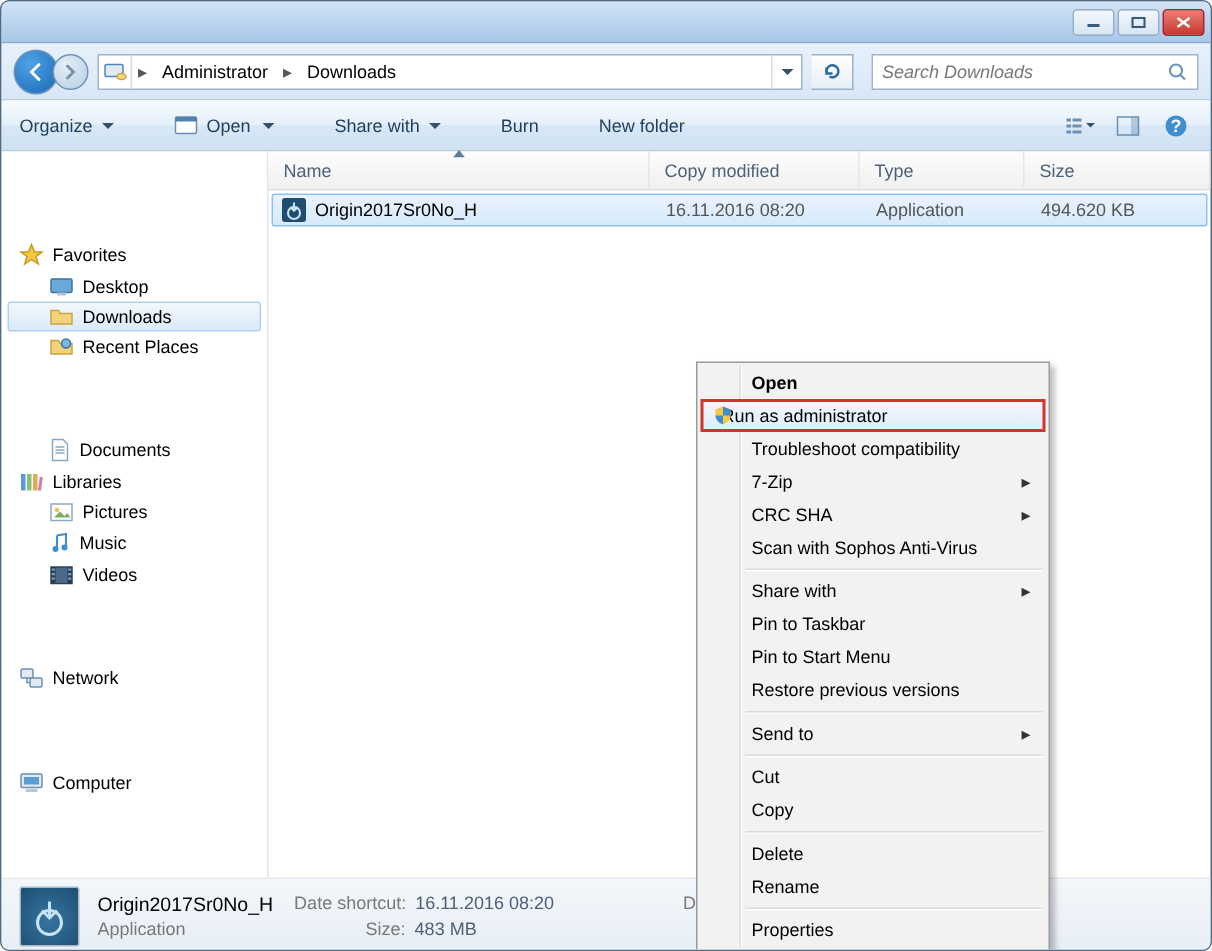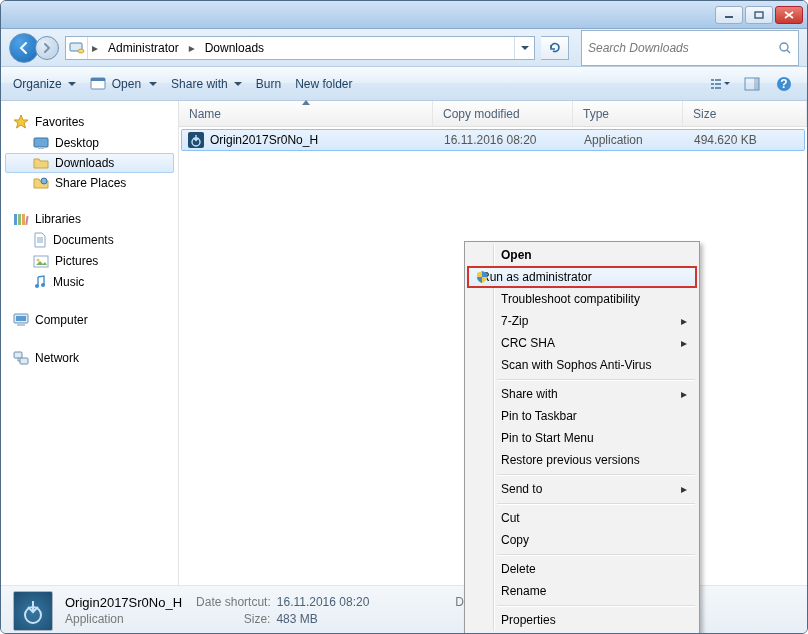--- a/index.html
+++ b/index.html
@@ -12,29 +12,29 @@
 .navbtns { display: flex; align-items: center; gap: 0; }
 .navback, .navfwd { border: 1px solid #6f94b9; border-radius: 50%; display: flex; align-items: center; justify-content: center; }
 .navback { width: 30px; height: 30px; background: radial-gradient(circle at 35% 30%, #4fa2e6, #1769b5); }
 .navfwd { width: 24px; height: 24px; margin-left: -4px; background: radial-gradient(circle at 35% 30%, #e4eef7, #b8cee2); }
 .breadcrumb { flex: 1; height: 24px; background: #fff; border: 1px solid #9bb4cd; display: flex; align-items: center; }
 .crumb-fav { width: 22px; display: flex; align-items: center; justify-content: center; border-right: 1px solid #d2dfeb; height: 100%; }
 .crumb { padding: 0 6px; height: 100%; display: flex; align-items: center; }
 .crumb-arrow { width: 14px; display: flex; align-items: center; justify-content: center; color: #555; height: 100%; }
 .bc-drop { width: 20px; border-left: 1px solid #d2dfeb; height: 100%; display: flex; align-items: center; justify-content: center; }
 .refresh { width: 28px; height: 24px; border: 1px solid #9bb4cd; border-left: none; display: flex; align-items: center; justify-content: center; background: linear-gradient(#fefefe, #e7eef6); }
-.search { width: 218px; height: 36px; border: 1px solid #9bb4cd; display: flex; align-items: center; padding: 0 6px; margin-left: 6px; color: #787878; font-style: italic; background: #fff; }
-.toolbar { height: 34px; background: linear-gradient(#f7fbff, #e4effa 50%, #d9e8f7 50%, #cfe1f3); display: flex; align-items: center; padding: 0 12px; gap: 14px; border-bottom: 1px solid #b7cce0; }
+.search { width: 218px; height: 24px; border: 1px solid #9bb4cd; display: flex; align-items: center; padding: 0 6px; margin-left: 6px; color: #787878; font-style: italic; background: #fff; }
+.toolbar { height: 34px; background: linear-gradient(#f7fbff, #e4effa 50%, #d9e8f7 50%, #cfe1f3); display: flex; align-items: center; padding: 0 12px; gap: 40px; border-bottom: 1px solid #b7cce0; }
 .tb-item { color: #1d3e5c; display: flex; align-items: center; gap: 6px; }
 .tb-spacer { flex: 1; }
 .tb-right { display: flex; align-items: center; gap: 10px; }
 .tb-iconbtn { width: 22px; height: 20px; display: flex; align-items: center; justify-content: center; }
 .main { display: flex; height: 484px; }
 .sidebar { width: 178px; border-right: 1px solid #e3e3e3; padding: 10px 4px; background: #fff; }
-.sb-group { margin-bottom: 16px; }
+.sb-group { margin-bottom: 16px; margin-top: 48px; }
 .sb-item { display: flex; align-items: center; gap: 6px; padding: 3px 6px 3px 12px; border-radius: 2px; color: #000; }
 .sb-item.indent { padding-left: 28px; }
 .sb-item.top { padding-left: 8px; }
 .sb-item.selected { background: linear-gradient(#f1f7fd, #dbebfa); border: 1px solid #aed1f1; padding: 2px 5px 2px 27px; }
 .content { flex: 1; position: relative; }
 .cols { display: flex; height: 26px; background: linear-gradient(#fdfdfd, #f0f0f0); border-bottom: 1px solid #e0e0e0; color: #4d6279; }
 .col { border-right: 1px solid #e6e6e6; display: flex; align-items: center; padding-left: 10px; font-size: 12px; }
 .col.name { width: 254px; position: relative; }
 .col.date { width: 140px; }
 .col.type { width: 110px; }
@@ -195,75 +195,89 @@
           <svg width="16" height="14">
             <path d="M1 3 L6 3 L7 5 L15 5 L15 12 L1 12 Z" fill="#f3d27a" stroke="#c5a642"></path>
           </svg>
           <span>Downloads</span>
         </div>
       <div class="sb-item indent">
           <svg width="16" height="14">
             <path d="M1 3 L6 3 L7 5 L15 5 L15 12 L1 12 Z" fill="#f3d27a" stroke="#c5a642"></path>
             <circle cx="11" cy="5" r="3" fill="#7db8e5" stroke="#3b72a0"></circle>
           </svg>
-          <span>Share Places</span>
+          <span>Recent Places</span>
         </div>
     </div>
     <div class="sb-group">
+      <div class="sb-item indent">
+          <svg width="14" height="16">
+            <path d="M2 1 L9 1 L12 4 L12 15 L2 15 Z" fill="#fefefe" stroke="#8aa9c9"></path>
+            <path d="M4 6 L10 6 M4 8 L10 8 M4 10 L10 10" stroke="#8aa9c9"></path>
+          </svg>
+          <span>Documents</span>
+        </div>
       <div class="sb-item top">
           <svg width="16" height="14">
             <rect x="1" y="2" width="3" height="11" fill="#5a9bd4"></rect>
             <rect x="5" y="2" width="3" height="11" fill="#8bc078"></rect>
             <rect x="9" y="2" width="3" height="11" fill="#e5a956"></rect>
             <rect x="13" y="4" width="2" height="9" fill="#c97fa7" transform="rotate(8 14 8)"></rect>
           </svg>
           <span>Libraries</span>
         </div>
       <div class="sb-item indent">
-          <svg width="14" height="16">
-            <path d="M2 1 L9 1 L12 4 L12 15 L2 15 Z" fill="#fefefe" stroke="#8aa9c9"></path>
-            <path d="M4 6 L10 6 M4 8 L10 8 M4 10 L10 10" stroke="#8aa9c9"></path>
-          </svg>
-          <span>Documents</span>
-        </div>
-      <div class="sb-item indent">
           <svg width="16" height="14">
             <rect x="1" y="2" width="14" height="11" fill="#fff" stroke="#8aa9c9"></rect>
             <circle cx="5" cy="6" r="1.5" fill="#f1c14c"></circle>
             <path d="M3 11 L7 7 L10 10 L12 8 L14 11 Z" fill="#7db05e"></path>
           </svg>
           <span>Pictures</span>
         </div>
       <div class="sb-item indent">
           <svg width="14" height="16">
             <path d="M5 3 L11 2 L11 11 M5 3 L5 12" stroke="#3f8ecf" stroke-width="1.4" fill="none"></path>
             <circle cx="4" cy="12" r="2" fill="#3f8ecf"></circle>
             <circle cx="10" cy="11" r="2" fill="#3f8ecf"></circle>
           </svg>
           <span>Music</span>
+        </div>
+      <div class="sb-item indent">
+          <svg width="16" height="14">
+            <rect x="1" y="2" width="14" height="11" fill="#4b6a88" stroke="#2d445b"></rect>
+            <rect x="1" y="2" width="3" height="11" fill="#273d53"></rect>
+            <rect x="12" y="2" width="3" height="11" fill="#273d53"></rect>
+            <rect x="1.5" y="3" width="2" height="1.5" fill="#7da1c1"></rect>
+            <rect x="1.5" y="6" width="2" height="1.5" fill="#7da1c1"></rect>
+            <rect x="1.5" y="9" width="2" height="1.5" fill="#7da1c1"></rect>
+            <rect x="12.5" y="3" width="2" height="1.5" fill="#7da1c1"></rect>
+            <rect x="12.5" y="6" width="2" height="1.5" fill="#7da1c1"></rect>
+            <rect x="12.5" y="9" width="2" height="1.5" fill="#7da1c1"></rect>
+          </svg>
+          <span>Videos</span>
+        </div>
+    </div>
+    <div class="sb-group">
+      <div class="sb-item top">
+          <svg width="16" height="16">
+            <rect x="1" y="2" width="8" height="6" rx="1" fill="#dfeaf5" stroke="#6b8fb0"></rect>
+            <rect x="7" y="8" width="8" height="6" rx="1" fill="#dfeaf5" stroke="#6b8fb0"></rect>
+            <path d="M5 8 L5 11 L7 11" stroke="#6b8fb0" fill="none"></path>
+          </svg>
+          <span>Network</span>
         </div>
     </div>
     <div class="sb-group">
       <div class="sb-item top">
           <svg width="16" height="16">
             <rect x="1" y="2" width="14" height="9" rx="1" fill="#dfeaf5" stroke="#6b8fb0"></rect>
             <rect x="3" y="4" width="10" height="5" fill="#5a9bd4"></rect>
             <rect x="4" y="12" width="8" height="2" fill="#b7c9d9"></rect>
           </svg>
           <span>Computer</span>
-        </div>
-    </div>
-    <div class="sb-group">
-      <div class="sb-item top">
-          <svg width="16" height="16">
-            <rect x="1" y="2" width="8" height="6" rx="1" fill="#dfeaf5" stroke="#6b8fb0"></rect>
-            <rect x="7" y="8" width="8" height="6" rx="1" fill="#dfeaf5" stroke="#6b8fb0"></rect>
-            <path d="M5 8 L5 11 L7 11" stroke="#6b8fb0" fill="none"></path>
-          </svg>
-          <span>Network</span>
         </div>
     </div>
   </div>
 
   <div class="content">
     <div class="cols">
       <div class="col name">
           <span>Name</span>
           <svg class="sort-ind" width="8" height="5">
             <path d="M0 5 L4 0 L8 5 Z" fill="#5f7c97"></path>

